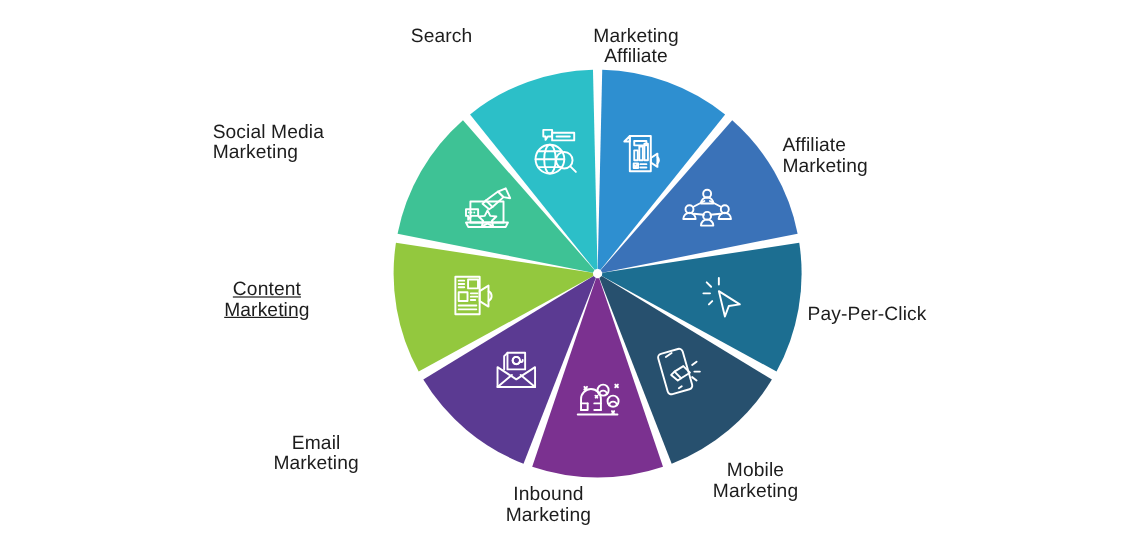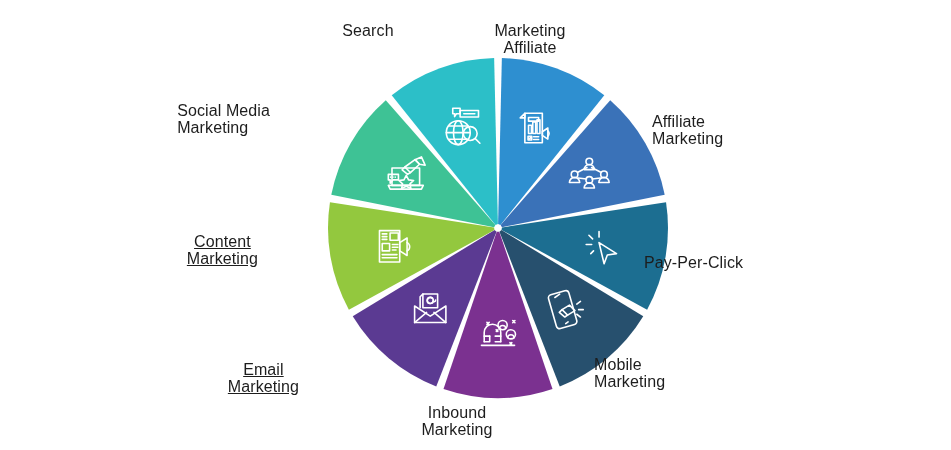--- a/index.html
+++ b/index.html
@@ -168,33 +168,33 @@
   </svg>
 
   <div class="slice-label" id="label-0" style="left: 530px; top: 22px; transform: translateX(-50%); text-align: center;">
     <div>Marketing</div>
     <div>Affiliate</div>
   </div>
   <div class="slice-label" id="label-1" style="left: 652px; top: 113px; text-align: left;">
     <div>Affiliate</div>
     <div>Marketing</div>
   </div>
-  <div class="slice-label" id="label-2" style="left: 644px; top: 254px; text-align: left;">
+  <div class="slice-label" id="label-2" style="left: 673px; top: 254px; text-align: left;">
     <div>Pay-Per-Click</div>
 
   </div>
-  <div class="slice-label" id="label-3" style="left: 594px; top: 356px; text-align: left;">
+  <div class="slice-label" id="label-3" style="left: 594px; top: 384px; text-align: center;">
     <div>Mobile</div>
     <div>Marketing</div>
   </div>
   <div class="slice-label" id="label-4" style="left: 457px; top: 404px; transform: translateX(-50%); ">
     <div>Inbound</div>
     <div>Marketing</div>
   </div>
-  <div class="slice-label" id="label-5" style="left: 299px; top: 361px; transform: translateX(-100%); text-align: center; text-decoration: underline;">
+  <div class="slice-label" id="label-5" style="left: 299px; top: 361px; transform: translateX(-100%); text-align: center;">
     <div>Email</div>
     <div>Marketing</div>
   </div>
   <div class="slice-label" id="label-6" style="left: 258px; top: 233px; transform: translateX(-100%); text-align: center; text-decoration: underline;">
     <div>Content</div>
     <div>Marketing</div>
   </div>
   <div class="slice-label" id="label-7" style="left: 270px; top: 102px; transform: translateX(-100%); text-align: left;">
     <div>Social Media</div>
     <div>Marketing</div>

